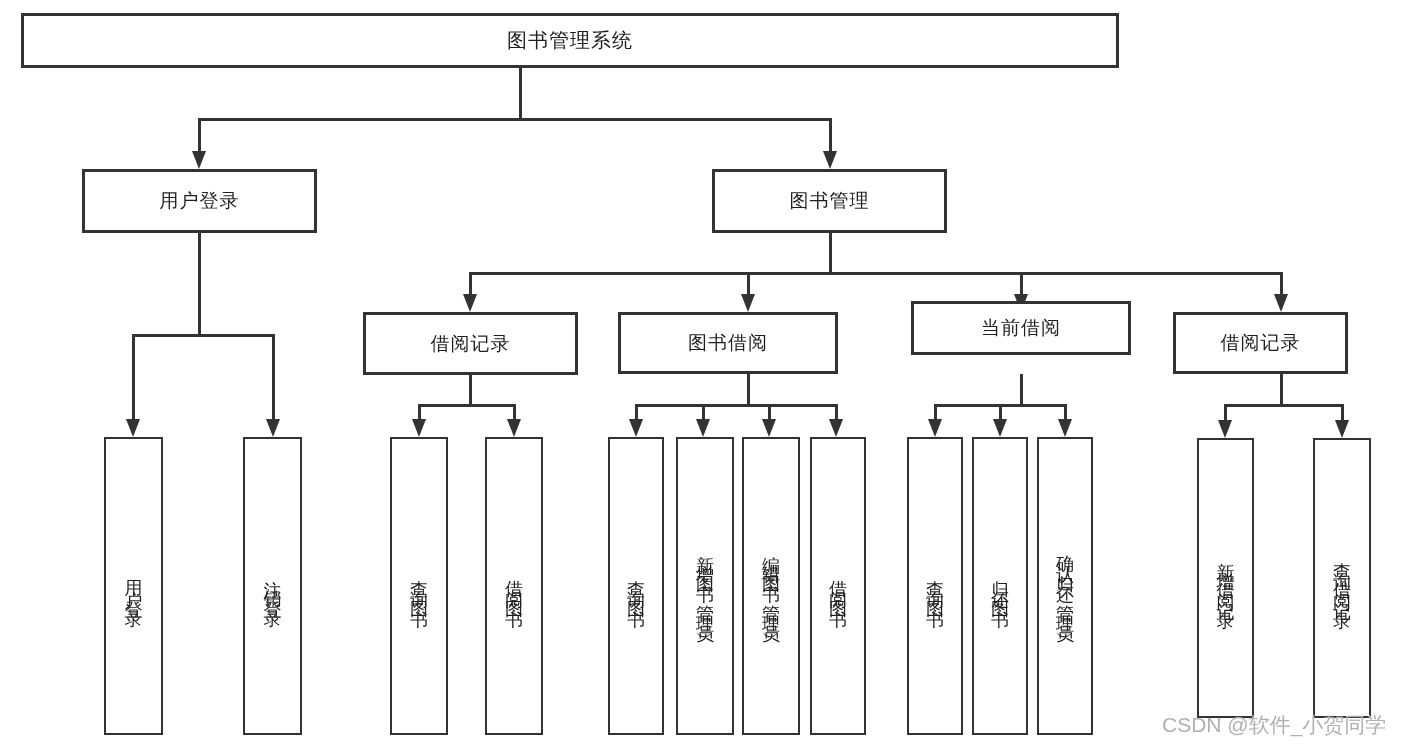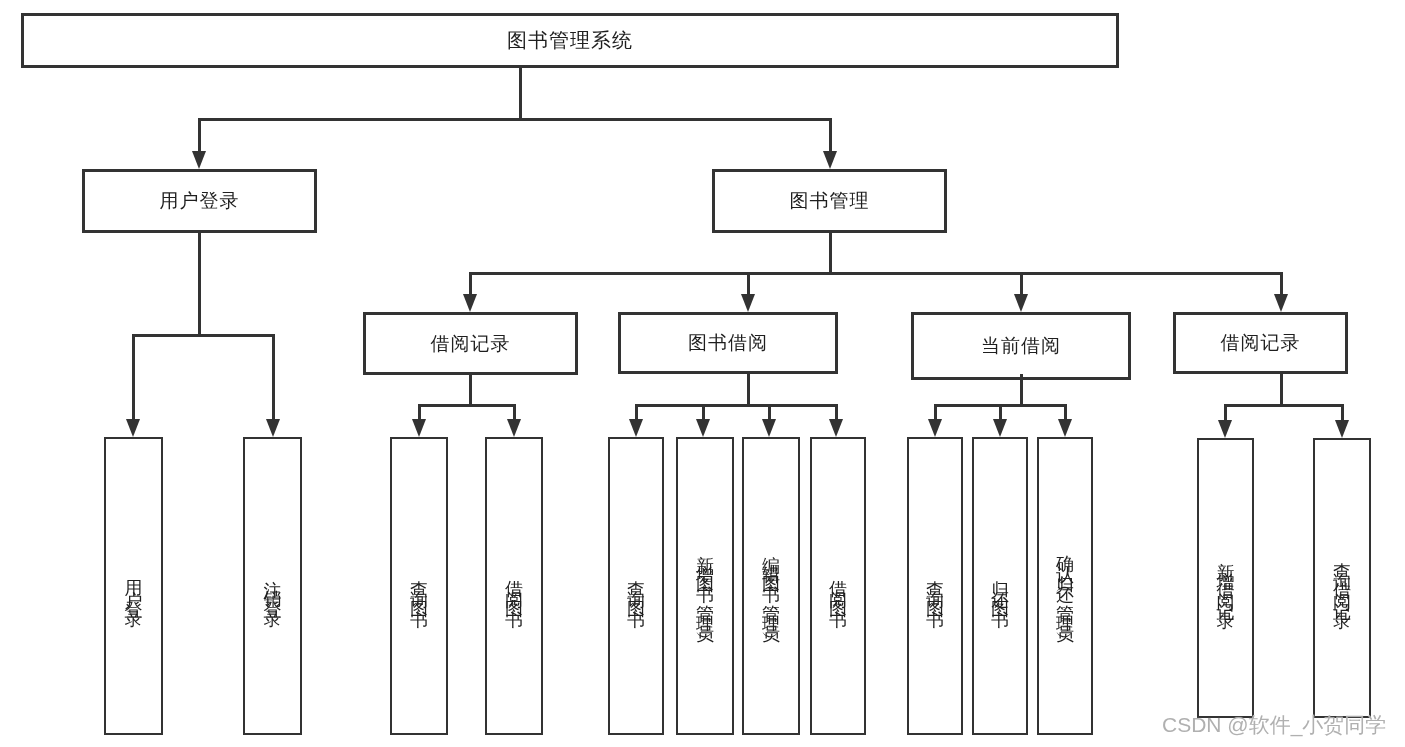--- a/index.html
+++ b/index.html
@@ -98,21 +98,21 @@
   <div class="arrow" style="left:1014px;top:294px"></div>
   <div class="vline" style="left:1280px;top:272px;height:24px"></div>
   <div class="arrow" style="left:1274px;top:294px"></div>
 
   <div class="box" style="left:363px;top:312px;width:215px;height:63px">
     <span class="htext">借阅记录</span>
   </div>
   <div class="box" style="left:618px;top:312px;width:220px;height:62px">
     <span class="htext">图书借阅</span>
   </div>
-  <div class="box" style="left:911px;top:312px;width:220px;height:68px">
+  <div class="box" style="left:911px;top:301px;width:220px;height:54px">
     <span class="htext">当前借阅</span>
   </div>
   <div class="box" style="left:1173px;top:312px;width:175px;height:62px">
     <span class="htext">借阅记录</span>
   </div>
 
   <div class="vline" style="left:469px;top:375px;height:31px"></div>
   <div class="hline" style="left:418px;top:404px;width:98px"></div>
   <div class="vline" style="left:418px;top:404px;height:16px"></div>
   <div class="arrow" style="left:412px;top:419px"></div>

